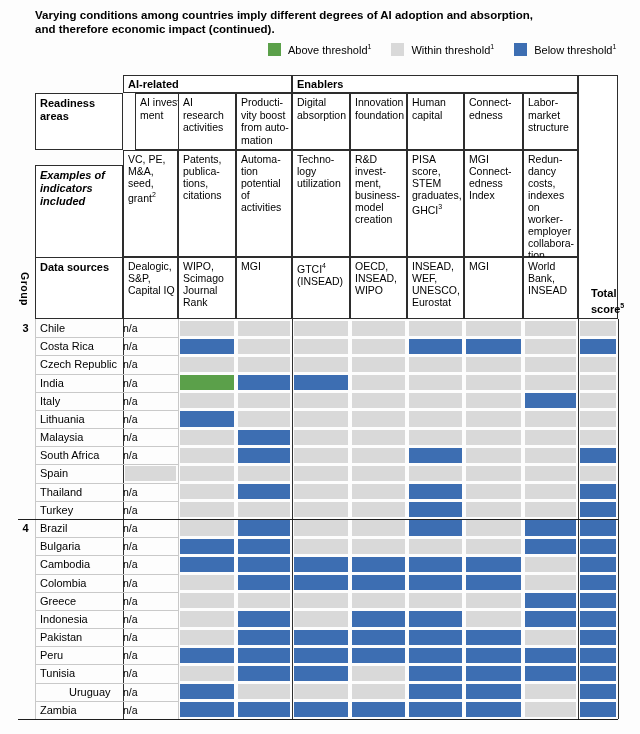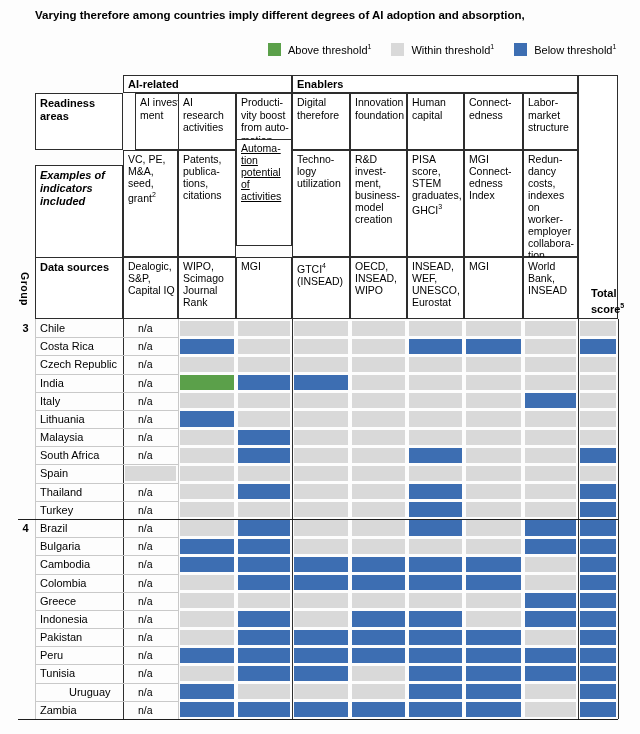--- a/index.html
+++ b/index.html
@@ -12,37 +12,38 @@
   .swatch{width:13px;height:13px;display:inline-block;}
   sup{font-size:7px;}
   .box{position:absolute;border:1px solid #2d2d2d;box-sizing:border-box;background:#fff;}
   .band-label{font-weight:bold;font-size:11px;padding:2px 0 0 4px;}
   .colhead{font-size:10.5px;line-height:12.5px;padding:2px 1px 0 4px;white-space:pre-line;}
   .rowhead{font-weight:bold;font-size:11px;line-height:13px;padding:3px 2px 0 4px;white-space:pre-line;}
   .smalltext{font-size:10.5px;line-height:12px;padding:2px 1px 0 4px;white-space:pre-line;}
   .totalhead{display:flex;flex-direction:column;justify-content:flex-end;
              font-weight:bold;font-size:11px;line-height:12.5px;padding:0 0 3px 4px;}
   .fill{position:absolute;box-sizing:border-box;}
-  .na{position:absolute;font-size:10.5px;line-height:18px;padding-left:15px;box-sizing:border-box;}
+  .na{position:absolute;font-size:10.5px;line-height:18px;padding-left:0;box-sizing:border-box;}
   .country{position:absolute;font-size:11px;line-height:18px;padding-left:5px;box-sizing:border-box;
            white-space:nowrap;overflow:hidden;}
   .rowsep{position:absolute;border-bottom:1px solid #c9c9c9;}
   .vline{position:absolute;width:1px;background:#2f2f2f;}
   .vline-light{position:absolute;width:1px;background:#c8c8c8;}
   .hline{position:absolute;height:1px;background:#1e1e1e;}
   .groupnum{position:absolute;font-weight:bold;font-size:11px;line-height:18px;text-align:center;}
   #group-axis{position:absolute;left:19px;top:272px;height:48px;writing-mode:vertical-rl;
               font-weight:bold;font-size:10.5px;letter-spacing:0.5px;}
 </style>
 </head>
 <body>
 
 <div id="page">
   <div id="title">
-    <div class="title-line">Varying therefore among countries imply different degrees of AI adoption and absorption,</div>
+    <div class="title-line">Varying conditions among countries imply different degrees of AI adoption and absorption,</div>
+    <div class="title-line">and therefore economic impact (continued).</div>
   </div>
   <div id="legend">
       <div class="legend-item">
         <span class="swatch" style="background: rgb(91, 160, 74);"></span>
         <span>Above threshold<sup>1</sup></span>
       </div>
       <div class="legend-item">
         <span class="swatch" style="background: rgb(217, 217, 217);"></span>
         <span>Within threshold<sup>1</sup></span>
       </div>
@@ -59,42 +60,42 @@
       <div class="box colhead" style="left: 135px; top: 93px; width: 55px; height: 57px;">AI invest-
 ment</div>
       <div class="box colhead" style="left: 178px; top: 93px; width: 58px; height: 57px;">AI
 research
 activities</div>
       <div class="box colhead" style="left: 236px; top: 93px; width: 56px; height: 57px;">Producti-
 vity boost
 from auto-
 mation</div>
       <div class="box colhead" style="left: 292px; top: 93px; width: 58px; height: 57px;">Digital
-therefore</div>
+absorption</div>
       <div class="box colhead" style="left: 350px; top: 93px; width: 57px; height: 57px;">Innovation
 foundation</div>
       <div class="box colhead" style="left: 407px; top: 93px; width: 57px; height: 57px;">Human
 capital</div>
       <div class="box colhead" style="left: 464px; top: 93px; width: 59px; height: 57px;">Connect-
 edness</div>
       <div class="box colhead" style="left: 523px; top: 93px; width: 55px; height: 57px;">Labor-
 market
 structure</div>
       <div class="box rowhead" style="left: 35px; top: 165px; width: 88px; height: 107px; font-style: italic;">Examples of
 indicators
 included</div>
       <div class="box smalltext" style="left: 123px; top: 150px; width: 55px; height: 107px;">VC, PE,
 M&amp;A,
 seed,
 grant<sup>2</sup></div>
       <div class="box smalltext" style="left: 178px; top: 150px; width: 58px; height: 107px;">Patents,
 publica-
 tions,
 citations</div>
-      <div class="box smalltext" style="left: 236px; top: 139px; width: 56px; height: 107px; text-decoration: underline;">Automa-
+      <div class="box smalltext" style="left: 236px; top: 150px; width: 56px; height: 107px;">Automa-
 tion
 potential
 of
 activities</div>
       <div class="box smalltext" style="left: 292px; top: 150px; width: 58px; height: 107px;">Techno-
 logy
 utilization</div>
       <div class="box smalltext" style="left: 350px; top: 150px; width: 57px; height: 107px;">R&amp;D
 invest-
 ment,

